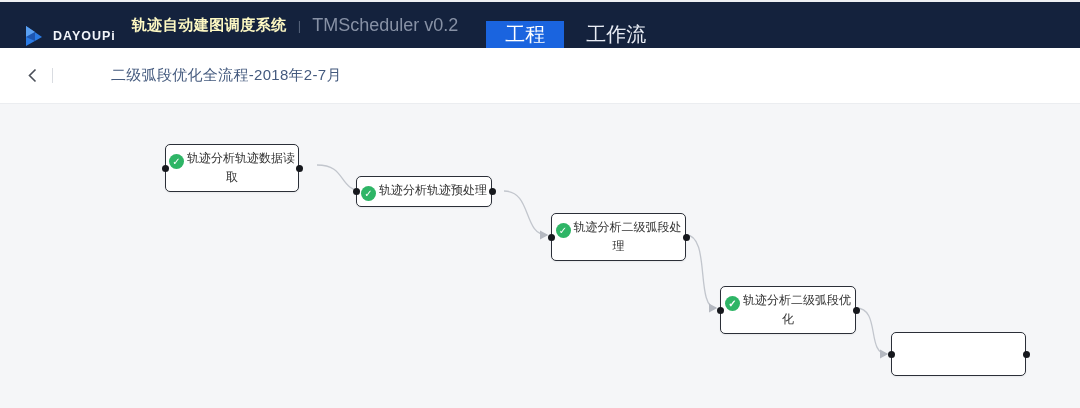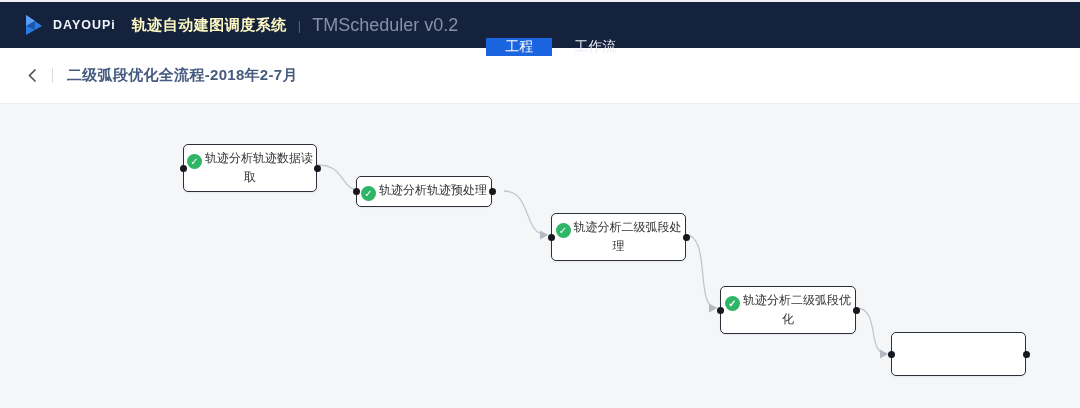--- a/index.html
+++ b/index.html
@@ -2,44 +2,44 @@
 <html><head>
 <meta charset="utf-8">
 <style>
   * { margin:0; padding:0; box-sizing:border-box; }
   html,body { width:1080px; height:408px; overflow:hidden; }
   body { font-family:"Liberation Sans","DejaVu Sans",sans-serif; background:#f5f6f8; }
 
   
   .top-edge { height:2px; background:#eef0f3; }
   .navbar {
-    height:46px; background:#14223D; display:flex; align-items:center;
+    height:46px; background:#14223D; display:flex; align-items:flex-end;
     padding-left:22px; color:#fff;
   }
   .logo-group { display:flex; align-items:center; gap:7px; cursor:pointer; }
   .logo-icon { width:24px; height:24px; display:block; }
   .logo-text { font-size:12.5px; font-weight:bold; letter-spacing:1px; color:#f2f5fa; }
   .app-title { align-self:center; margin-left:16px; font-size:15px; font-weight:bold; color:#fef9c3; letter-spacing:0.5px; }
   .nav-divider { align-self:center; margin:0 11px; color:#55617a; font-size:13px; }
   .app-version { align-self:center; font-size:18px; color:#8791a5; }
   .nav-tabs { display:flex; margin-left:28px; align-items:stretch; }
   .nav-tab {
     display:flex; align-items:center; justify-content:center;
-    font-size:14px; color:#e8ecf4; cursor:pointer; padding:0 22px;margin-top:44px;
+    font-size:20px; color:#e8ecf4; cursor:pointer; padding:0 22px;margin-top:44px;
   }
   .nav-tab.active { background:#1A64DF; color:#fff; padding:0 19px; }
 
   
   .breadcrumb-bar {
     height:56px; background:#ffffff; display:flex; align-items:center;
     padding-left:22px; border-bottom:1px solid #ebedf0;
   }
   .back-btn { width:20px; height:20px; display:flex; align-items:center; justify-content:center; cursor:pointer; }
   .bc-divider { width:1px; height:15px; background:#d9dce1; margin:0 14px 0 10px; }
-  .bc-title { font-size:15px; color:#445A7E; font-weight:bold; letter-spacing:0.3px; }
+  .bc-title { font-size:15px; color:#445A7E; font-weight:normal; letter-spacing:0.3px;margin-left:44px; }
 
   
   .canvas { position:relative; width:1080px; height:303px; background:#f5f6f8; }
   #edges-layer { position:absolute; left:0; top:0; z-index:0; }
   .wf-node {
     position:absolute; z-index:1; background:#ffffff;
     border:1.5px solid #2b2f38; border-radius:5px;
     padding:5px 2px; text-align:center;
     font-size:12px; line-height:17px; color:#333;
     box-shadow:0 1px 2px rgba(0,0,0,0.06);
@@ -98,21 +98,21 @@
       <marker id="arrowhead" markerWidth="8" markerHeight="8" refX="5.5" refY="3.5" orient="auto">
         <path d="M0,0 L6.5,3.5 L0,7 z" fill="#b4b8c0"></path>
       </marker>
     </defs>
   <path d="M 317 61 C 347.6 61, 337.4 87, 364 87" fill="none" stroke="#c2c6cd" stroke-width="1.3" marker-end="url(#arrowhead)"></path>
       <path d="M 504 87 C 532.2 87, 522.8 131, 547 131" fill="none" stroke="#c2c6cd" stroke-width="1.3" marker-end="url(#arrowhead)"></path>
       <path d="M 686 131 C 711 131, 695 204, 716 204" fill="none" stroke="#c2c6cd" stroke-width="1.3" marker-end="url(#arrowhead)"></path>
       <path d="M 856 204 C 881 204, 866 250, 887 250" fill="none" stroke="#c2c6cd" stroke-width="1.3" marker-end="url(#arrowhead)"></path>
     </svg>
   <div id="nodes-layer">
-      <div class="wf-node" style="left: 183px; top: 40px; width: 134px; min-height: 42px;">
+      <div class="wf-node" style="left: 165px; top: 40px; width: 134px; min-height: 42px;">
         <span class="port left"></span>
         <span class="port right"></span>
         <span class="node-label-wrap"><span class="check-icon">✓</span><span>轨迹分析轨迹数据读取</span></span>
       </div>
       <div class="wf-node" style="left: 356px; top: 72px; width: 136px; min-height: 30px;">
         <span class="port left"></span>
         <span class="port right"></span>
         <span class="node-label-wrap"><span class="check-icon">✓</span><span>轨迹分析轨迹预处理</span></span>
       </div>
       <div class="wf-node" style="left: 551px; top: 109px; width: 135px; min-height: 44px;">

